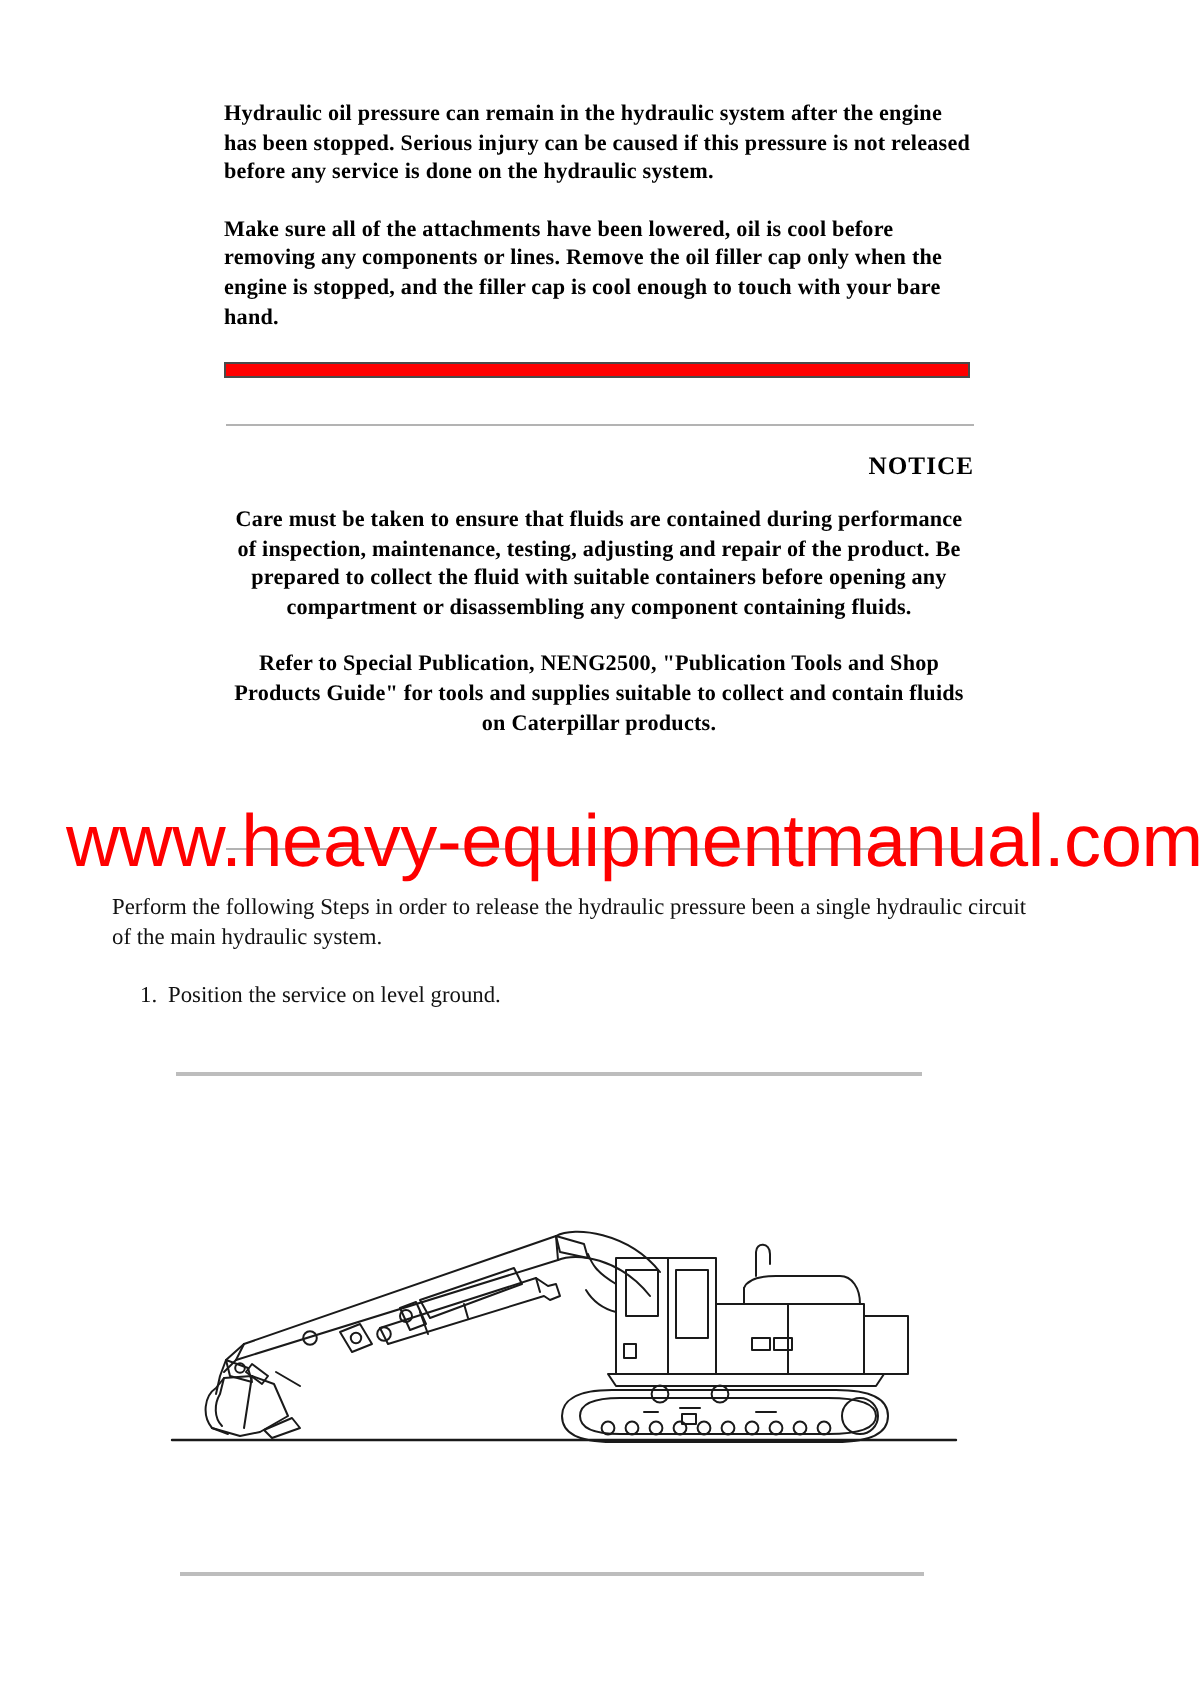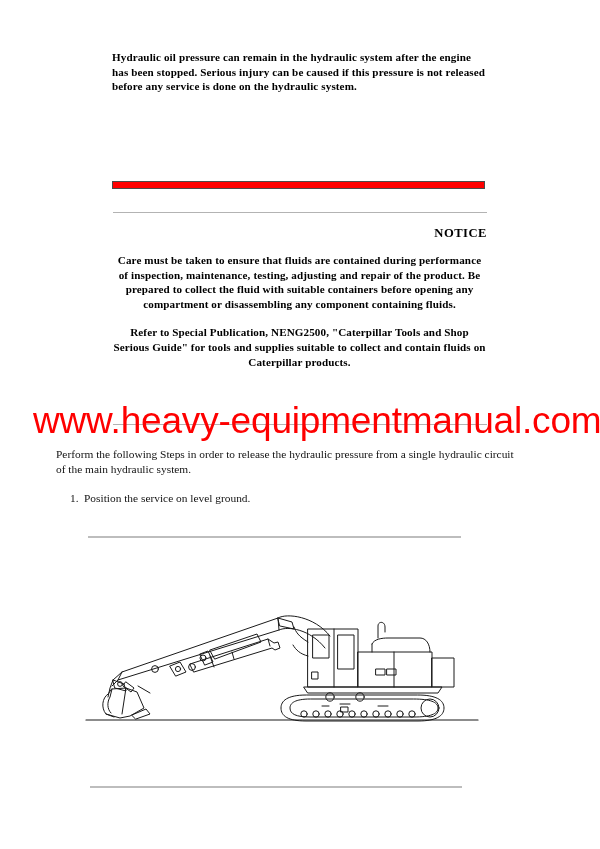--- a/index.html
+++ b/index.html
@@ -154,39 +154,40 @@
   }
   .figure svg { display: block; width: 400px; height: 155px; }
 </style>
 </head>
 <body>
 
 <div class="page">
 
   <div class="warning-block">
     <p class="warn-p">Hydraulic oil pressure can remain in the hydraulic system after the engine has been stopped. Serious injury can be caused if this pressure is not released before any service is done on the hydraulic system.</p>
+    <p class="warn-p">Make sure all of the attachments have been lowered, oil is cool before removing any components or lines. Remove the oil filler cap only when the engine is stopped, and the filler cap is cool enough to touch with your bare hand.</p>
   </div>
 
   <div class="red-bar"></div>
 
   <div class="hr-gray hr-notice"></div>
 
   <div class="notice-heading">NOTICE</div>
 
   <div class="notice-block">
     <p class="notice-p">Care must be taken to ensure that fluids are contained during performance of inspection, maintenance, testing, adjusting and repair of the product. Be prepared to collect the fluid with suitable containers before opening any compartment or disassembling any component containing fluids.</p>
-    <p class="notice-p">Refer to Special Publication, NENG2500, "Caterpillar Tools and Shop Serious Guide" for tools and supplies suitable to collect and contain fluids on Caterpillar products.</p>
+    <p class="notice-p">Refer to Special Publication, NENG2500, "Publication Tools and Shop Products Guide" for tools and supplies suitable to collect and contain fluids on Caterpillar products.</p>
   </div>
 
   <div class="hr-gray hr-wm"></div>
 
   <div class="watermark">www.heavy-equipmentmanual.com</div>
 
   <div class="instructions">
-    <p class="instr-p">Perform the following Steps in order to release the hydraulic pressure from a single hydraulic circuit of the main hydraulic system.</p>
+    <p class="instr-p">Perform the following Steps in order to release the hydraulic pressure been a single hydraulic circuit of the main hydraulic system.</p>
     <ol class="step-list">
       <li class="step-item">
         <span class="step-num">1.</span>
         <span class="step-text">Position the service on level ground.</span>
       </li>
     </ol>
   </div>
 
   <div class="hr-gray hr-above"></div>
 

